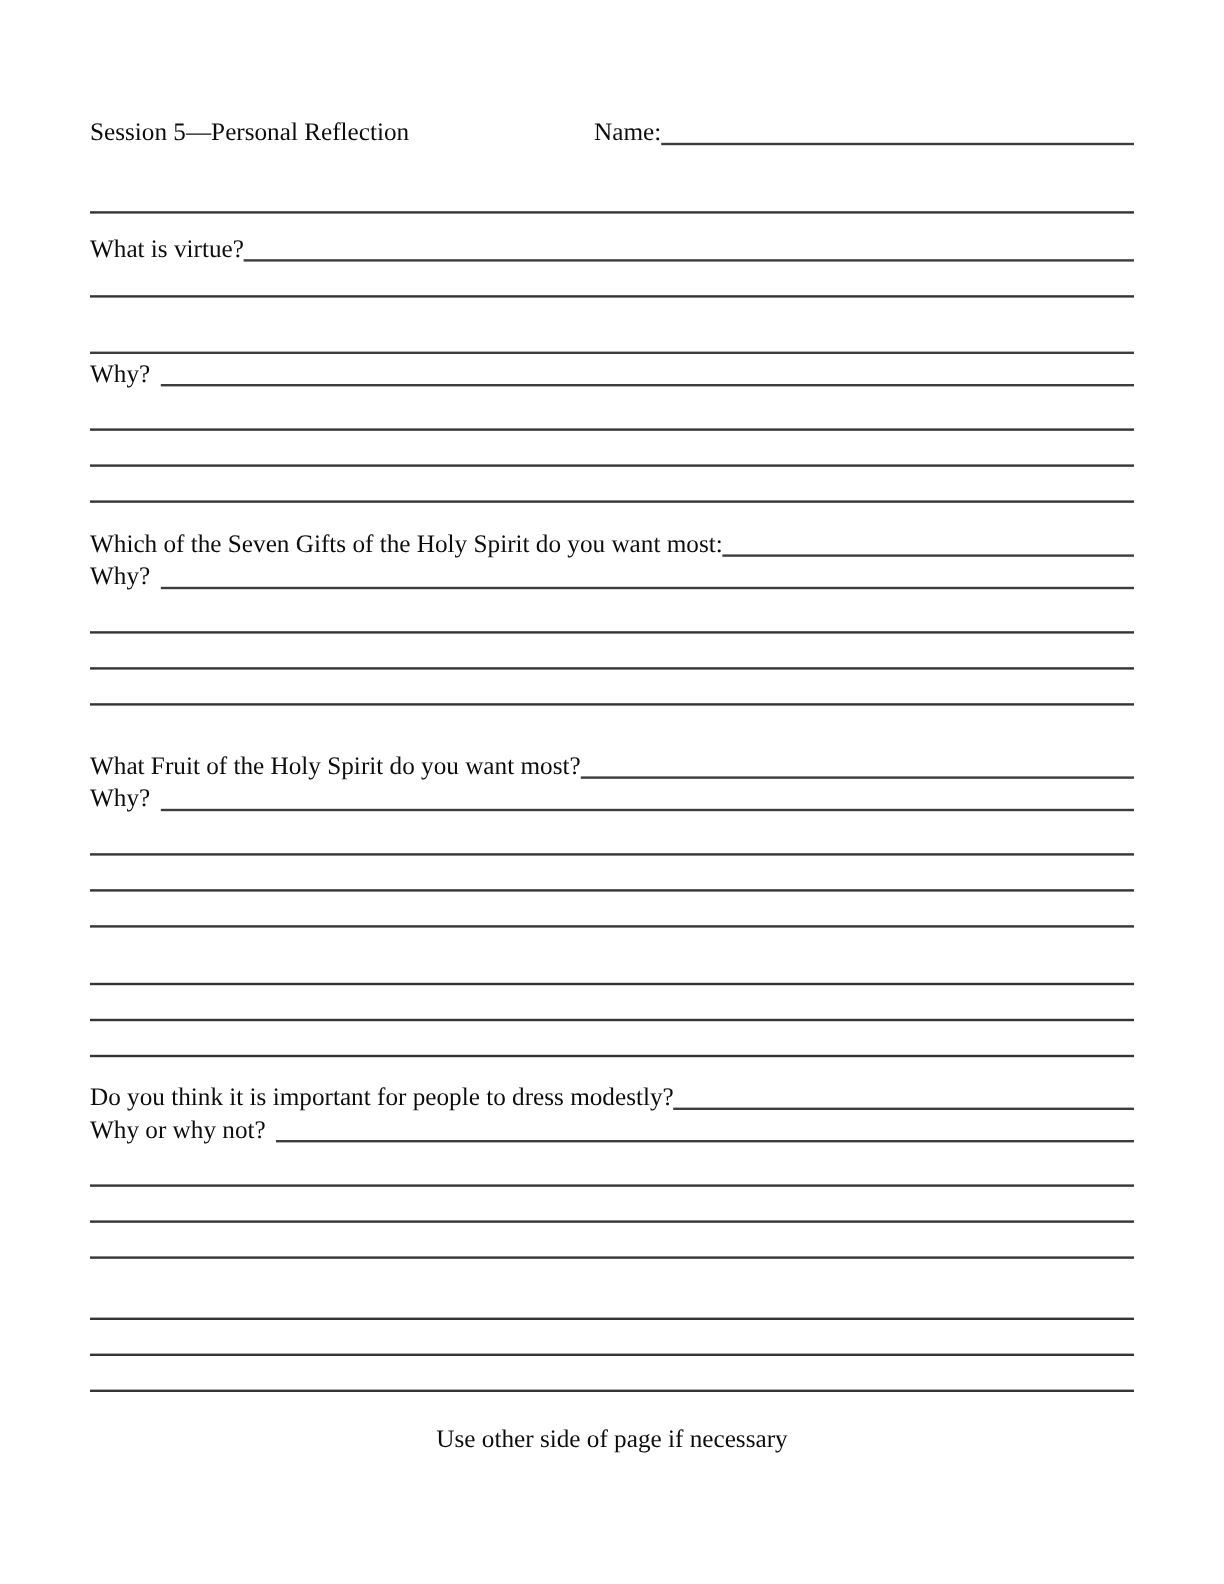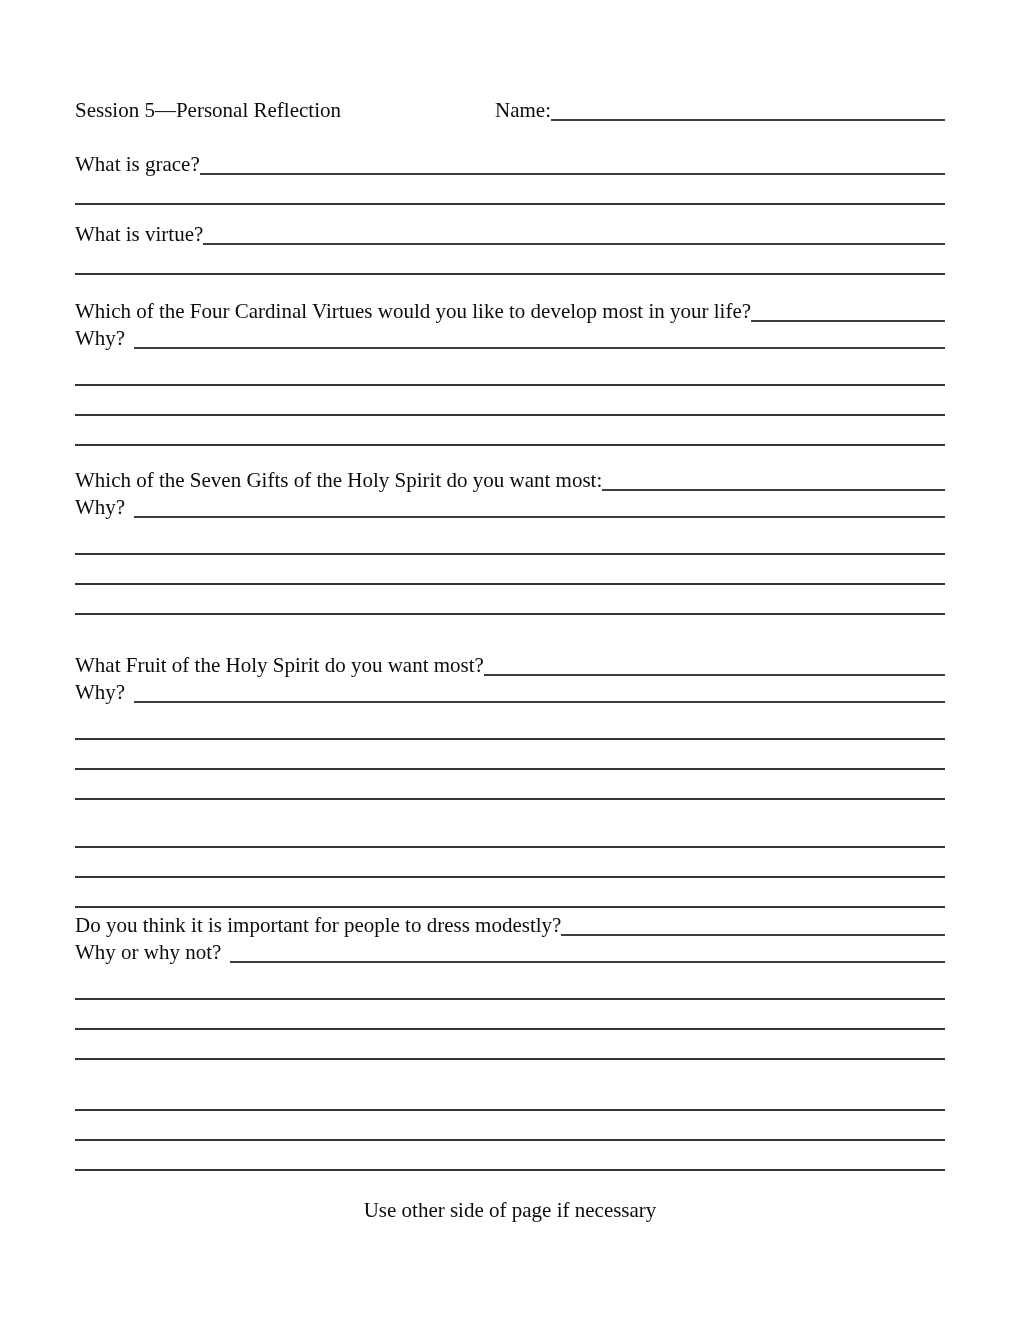--- a/index.html
+++ b/index.html
@@ -55,42 +55,37 @@
 
 <div class="page">
 
   <div class="row">
     <span class="title-cell">Session 5—Personal Reflection</span>
     <span class="q-text">Name:</span>
     <span class="fill"></span>
   </div>
 
   <div class="section" style="margin-top:27px">
-    <div class="row">
-      <span class="q-text">What is grace?</span>
-      <span class="fill"></span>
-    </div>
     <div class="blanks tight">
         <div class="blank-line"></div>
       </div>
   </div>
 
   <div class="section" style="margin-top:16px">
     <div class="row">
       <span class="q-text">What is virtue?</span>
       <span class="fill"></span>
     </div>
     <div class="blanks tight">
         <div class="blank-line"></div>
       </div>
   </div>
 
   <div class="section" style="margin-top:23px">
     <div class="row">
-      <span class="q-text">Which of the Four Cardinal Virtues would you like to develop most in your life?</span>
       <span class="fill"></span>
     </div>
     <div class="row">
       <span class="q-text">Why?</span>
       <span class="fill gap"></span>
     </div>
     <div class="blanks">
         <div class="blank-line"></div>
         <div class="blank-line"></div>
         <div class="blank-line"></div>
@@ -130,21 +125,21 @@
   </div>
 
   <div class="section" style="margin-top:18px">
     <div class="blanks" style="margin-top:5px">
         <div class="blank-line"></div>
         <div class="blank-line"></div>
         <div class="blank-line"></div>
       </div>
   </div>
 
-  <div class="section" style="margin-top:4px">
+  <div class="section" style="margin-top:20px">
     <div class="row">
       <span class="q-text">Do you think it is important for people to dress modestly?</span>
       <span class="fill"></span>
     </div>
     <div class="row">
       <span class="q-text">Why or why not?</span>
       <span class="fill gap"></span>
     </div>
     <div class="blanks">
         <div class="blank-line"></div>

